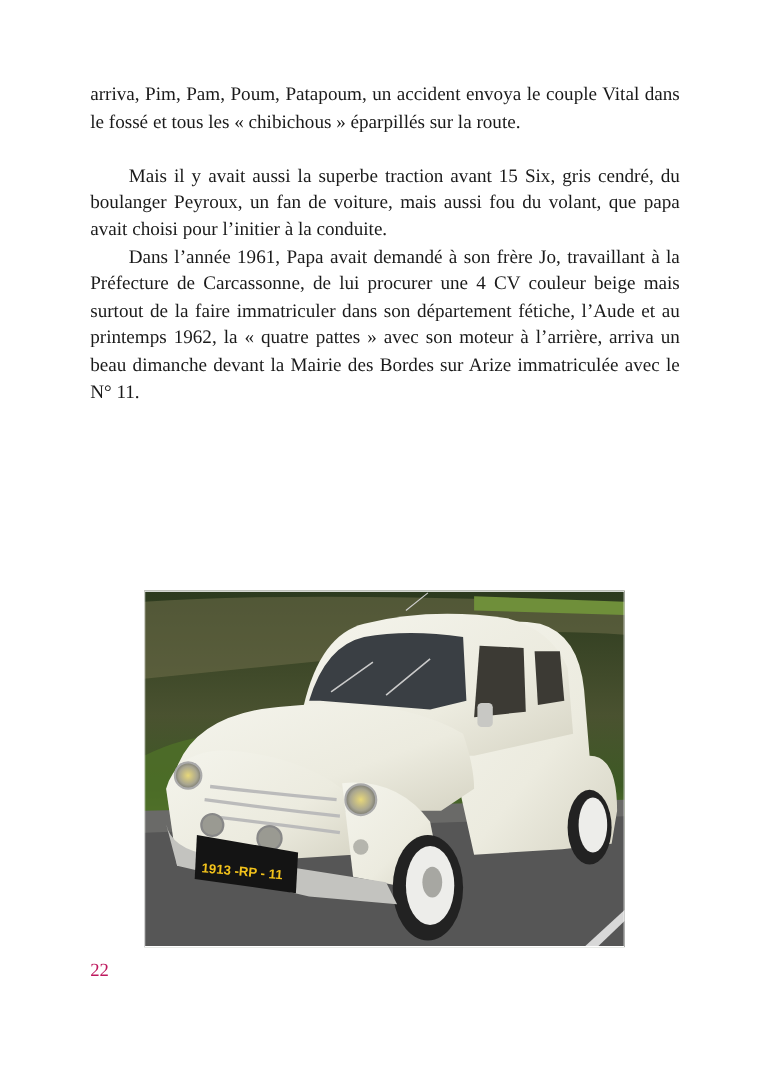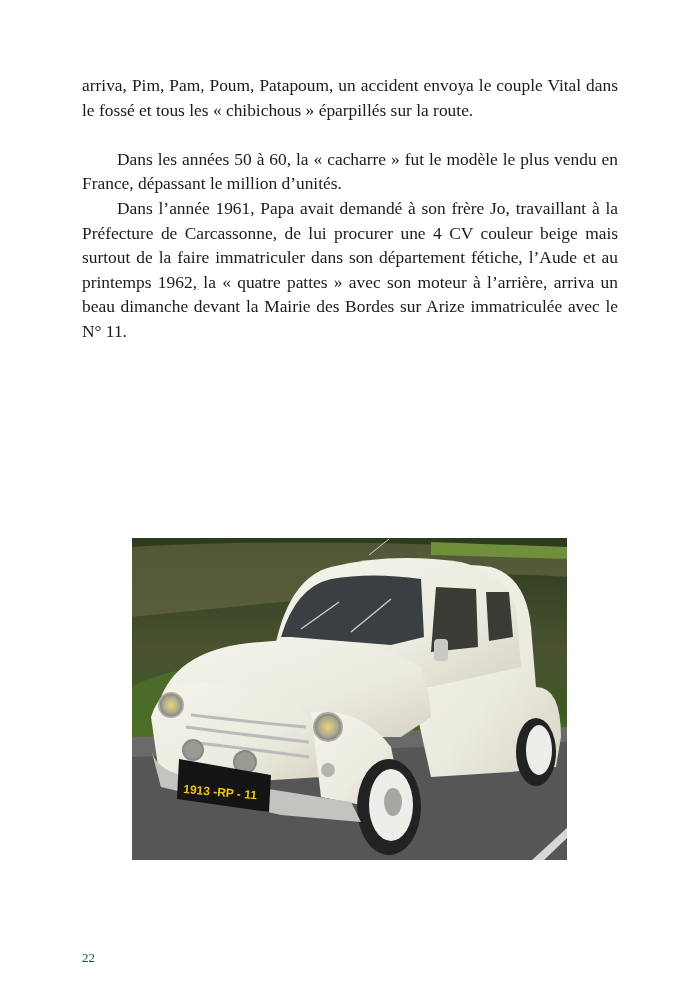--- a/index.html
+++ b/index.html
@@ -18,36 +18,36 @@
       margin: 0; text-align: justify; text-align-last: left;
     }
     .text-block p.indent { text-indent: 35px; }
     .text-block p.gap { margin-top: 24.6px; }
     .photo {
       position: absolute; left: 131px; top: 537px; width: 437px; height: 324px;
       overflow: hidden; background: #2e3a22;
     }
     .photo svg { display: block; width: 100%; height: 100%; }
     .page-number {
-      position: absolute; left: 82px; top: 950px;
-      font-size: 13px; color: #14532d;
+      position: absolute; left: 82px; top: 872px;
+      font-size: 17px; color: #be185d;
     }
     .plate-text {
       font-family: "Liberation Sans", "DejaVu Sans", sans-serif;
       font-weight: bold;
     }
   </style>
 </head>
 <body>
 
 <div class="page">
 
   <div class="text-block">
     <p>arriva, Pim, Pam, Poum, Patapoum, un accident envoya le couple Vital dans le fossé et tous les « chibichous » éparpillés sur la route.</p>
-    <p class="indent gap">Dans les années 50 à 60, la « cacharre » fut le modèle le plus vendu en France, dépassant le million d’unités.</p>
+    <p class="indent gap">Mais il y avait aussi la superbe traction avant 15 Six, gris cendré, du boulanger Peyroux, un fan de voiture, mais aussi fou du volant, que papa avait choisi pour l’initier à la conduite.</p>
     <p class="indent">Dans l’année 1961, Papa avait demandé à son frère Jo, travaillant à la Préfecture de Carcassonne, de lui procurer une 4 CV couleur beige mais surtout de la faire immatriculer dans son département fétiche, l’Aude et au printemps 1962, la « quatre pattes » avec son moteur à l’arrière, arriva un beau dimanche devant la Mairie des Bordes sur Arize immatriculée avec le N° 11.</p>
   </div>
 
   <div class="photo">
     <svg viewBox="0 0 437 324" preserveAspectRatio="none">
       <defs>
         <linearGradient id="bg" x1="0" y1="0" x2="0" y2="1">
           <stop offset="0" stop-color="#2c3a1e"></stop>
           <stop offset="0.35" stop-color="#4a5230"></stop>
           <stop offset="0.55" stop-color="#3d5a24"></stop>

